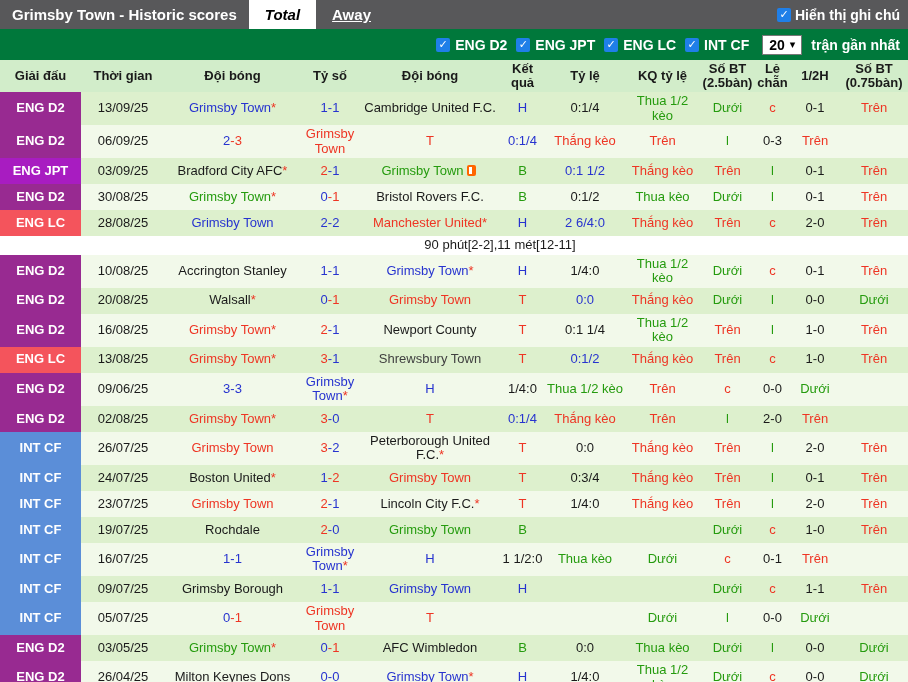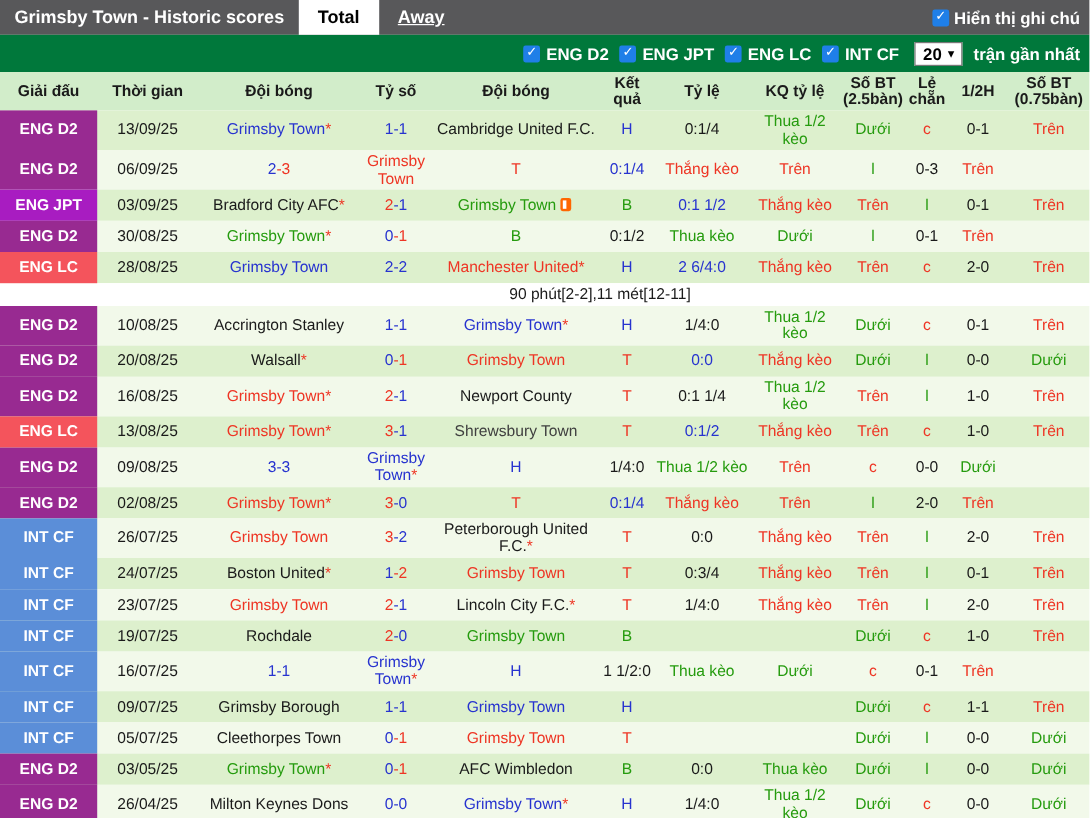--- a/index.html
+++ b/index.html
@@ -2,21 +2,21 @@
 <html><head>
 <meta charset="utf-8">
 <style>
   html,body{margin:0;padding:0;}
   body{width:908px;height:682px;overflow:hidden;background:#fff;
        font-family:"Liberation Sans","DejaVu Sans",sans-serif;font-size:13px;color:#1a1a1a;}
   
   .topbar{height:29px;background:#58585a;display:flex;align-items:stretch;color:#fff;}
   .topbar .title{display:flex;align-items:center;padding:0 12px;font-size:15px;font-weight:bold;}
   .tab{display:flex;align-items:center;padding:0 16px;font-size:15px;font-weight:bold;cursor:pointer;}
-  .tab.active{background:#fff;color:#000;}
+  .tab.active{background:#fff;color:#000;font-style:italic;}
   .tab.link{text-decoration:underline;}
   .topbar .spacer{flex:1;}
   .chk-label{display:flex;align-items:center;gap:4px;font-size:14px;font-weight:bold;padding-right:8px;cursor:pointer;}
   .chk{display:inline-flex;align-items:center;justify-content:center;width:14px;height:14px;
        background:#1f7fe8;color:#fff;font-size:11px;font-weight:bold;border-radius:2px;line-height:1;}
   
   .filterbar{height:31px;background:#00783b;display:flex;align-items:center;justify-content:flex-end;
              gap:9px;color:#fff;font-size:14px;font-weight:bold;padding-right:8px;}
   .filterbar label{display:flex;align-items:center;gap:5px;cursor:pointer;}
   .select{display:inline-flex;align-items:center;gap:5px;background:#fff;color:#000;border:1px solid #777;
@@ -131,20 +131,21 @@
       <div class="cell "><span style="color:#ee3524">Trên</span></div>
       <div class="cell "><span style="color:#259b0e">l</span></div>
       <div class="cell ">0-1</div>
       <div class="cell "><span style="color:#ee3524">Trên</span></div>
     </div>
     <div class="trow" style="background: rgb(242, 249, 234);">
       <div class="cell league" style="background: rgb(152, 42, 145);">ENG D2</div>
       <div class="cell ">30/08/25</div>
       <div class="cell teamcell"><span style="color:#259b0e">Grimsby Town</span><span class="star">*</span></div>
       <div class="cell "><span style="color:#2733cf">0</span><span style="color:#ee3524">-1</span></div>
+      <div class="cell teamcell"><span style="color:#1a1a1a">Bristol Rovers F.C.</span></div>
       <div class="cell "><span style="color:#259b0e">B</span></div>
       <div class="cell "><span style="color:#1a1a1a">0:1/2</span></div>
       <div class="cell "><span style="color:#259b0e">Thua kèo</span></div>
       <div class="cell "><span style="color:#259b0e">Dưới</span></div>
       <div class="cell "><span style="color:#259b0e">l</span></div>
       <div class="cell ">0-1</div>
       <div class="cell "><span style="color:#ee3524">Trên</span></div>
     </div>
     <div class="trow" style="background: rgb(221, 240, 205);">
       <div class="cell league" style="background: rgb(244, 84, 92);">ENG LC</div>
@@ -214,21 +215,21 @@
       <div class="cell "><span style="color:#ee3524">T</span></div>
       <div class="cell "><span style="color:#2733cf">0:1/2</span></div>
       <div class="cell "><span style="color:#ee3524">Thắng kèo</span></div>
       <div class="cell "><span style="color:#ee3524">Trên</span></div>
       <div class="cell "><span style="color:#ee3524">c</span></div>
       <div class="cell ">1-0</div>
       <div class="cell "><span style="color:#ee3524">Trên</span></div>
     </div>
     <div class="trow" style="background: rgb(242, 249, 234);">
       <div class="cell league" style="background: rgb(152, 42, 145);">ENG D2</div>
-      <div class="cell ">09/08/25</div>
+      <div class="cell ">09/06/25</div>
       <div class="cell "><span style="color:#2733cf">3</span><span style="color:#2733cf">-3</span></div>
       <div class="cell teamcell"><span style="color:#2733cf">Grimsby Town</span><span class="star">*</span></div>
       <div class="cell "><span style="color:#2733cf">H</span></div>
       <div class="cell "><span style="color:#1a1a1a">1/4:0</span></div>
       <div class="cell "><span style="color:#259b0e">Thua 1/2 kèo</span></div>
       <div class="cell "><span style="color:#ee3524">Trên</span></div>
       <div class="cell "><span style="color:#ee3524">c</span></div>
       <div class="cell ">0-0</div>
       <div class="cell "><span style="color:#259b0e">Dưới</span></div>
     </div>
@@ -324,21 +325,20 @@
       <div class="cell "><span style="color:#1a1a1a"></span></div>
       <div class="cell "><span style="color:#259b0e"></span></div>
       <div class="cell "><span style="color:#259b0e">Dưới</span></div>
       <div class="cell "><span style="color:#ee3524">c</span></div>
       <div class="cell ">1-1</div>
       <div class="cell "><span style="color:#ee3524">Trên</span></div>
     </div>
     <div class="trow" style="background: rgb(242, 249, 234);">
       <div class="cell league" style="background: rgb(91, 142, 216);">INT CF</div>
       <div class="cell ">05/07/25</div>
-      <div class="cell teamcell"><span style="color:#1a1a1a">Cleethorpes Town</span></div>
       <div class="cell "><span style="color:#2733cf">0</span><span style="color:#ee3524">-1</span></div>
       <div class="cell teamcell"><span style="color:#ee3524">Grimsby Town</span></div>
       <div class="cell "><span style="color:#ee3524">T</span></div>
       <div class="cell "><span style="color:#1a1a1a"></span></div>
       <div class="cell "><span style="color:#259b0e"></span></div>
       <div class="cell "><span style="color:#259b0e">Dưới</span></div>
       <div class="cell "><span style="color:#259b0e">l</span></div>
       <div class="cell ">0-0</div>
       <div class="cell "><span style="color:#259b0e">Dưới</span></div>
     </div>

